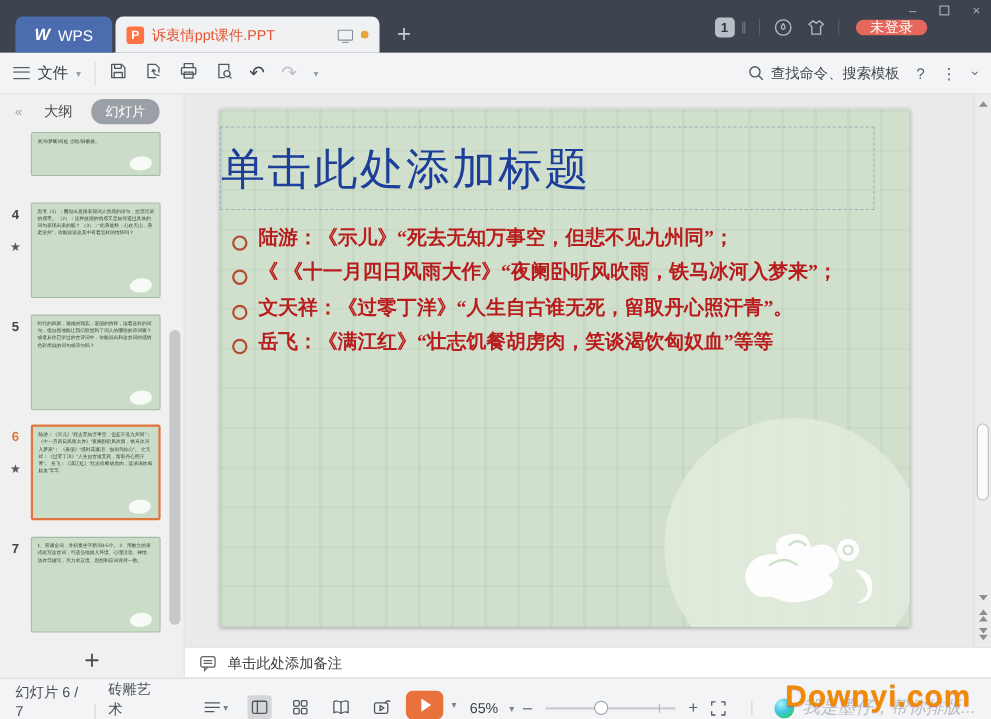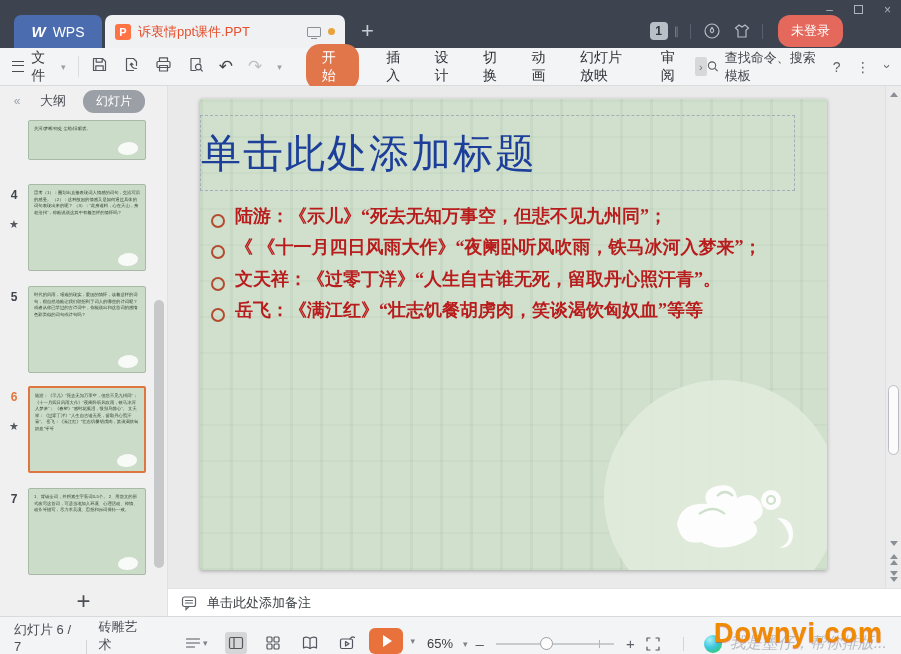--- a/index.html
+++ b/index.html
@@ -24,21 +24,21 @@
   .monitor-icon:after { content:""; position:absolute; left:3px; right:3px; bottom:-3px; height:2px; border-bottom:1.3px solid #8b9099; }
   .mod-dot { width:7px; height:7px; border-radius:50%; background:#e8a33d; flex:none; }
   .new-tab-btn { color:#c7ccd3; font-size:22px; line-height:1; margin:0 0 6px 16px; }
   .titlebar-right { position:absolute; right:58px; top:15px; display:flex; align-items:center; gap:11px; }
   .badge { min-width:18px; height:18px; background:#b9bfc7; border-radius:4px; color:#2f353d; font-size:12px;
            font-weight:bold; display:flex; align-items:center; justify-content:center; padding:0 4px; }
   .badge-bars { color:#7a818b; font-size:11px; margin-left:-5px; }
   .tb-divider { width:1px; height:15px; background:#596070; }
   .tb-icon { width:19px; height:19px; display:flex; align-items:center; justify-content:center; }
   .tb-icon svg { stroke:#b6bcc4; fill:none; stroke-width:1.2; }
-  .login-btn { height:32px; padding:0 13px; background:#e4695c; border-radius:12px; color:#fff; font-size:13px;
+  .login-btn { height:14px; padding:0 13px; background:#e4695c; border-radius:12px; color:#fff; font-size:13px;
                display:flex; align-items:center; margin-left:4px; }
 
   
   .ribbon { position:absolute; top:48px; left:0; right:0; height:38px; background:#f3f4f6;
             border-bottom:1px solid #dadbdd; display:flex; align-items:center; padding:0 12px; }
   .file-menu { display:flex; align-items:center; gap:7px; color:#3c4043; font-size:14px; padding-right:12px; }
   .hamburger { width:15px; height:11px; border-top:1.6px solid #4a4e54; border-bottom:1.6px solid #4a4e54; position:relative; }
   .hamburger:after { content:""; position:absolute; left:0; right:0; top:3.2px; border-top:1.6px solid #4a4e54; }
   .chev { color:#9aa0a6; font-size:9px; }
   .qat { display:flex; align-items:center; gap:15px; padding:0 12px; border-left:1px solid #dcdde0; }
@@ -221,30 +221,20 @@
         <svg width="17" height="17" viewBox="0 0 17 17">
             <path d="M13 7 V2.5 H4 v12 h5"></path>
             <circle cx="11.3" cy="11" r="2.8"></circle>
             <path d="M13.4 13.2 L15.2 15"></path>
           </svg>
       </span>
       <span class="glyph-undo">↶</span>
       <span class="glyph-redo">↷</span>
       <span class="chev">▾</span>
     </div>
-    <div class="ribbon-tabs">
-      <span class="tab-pill">开始</span>
-      <span>插入</span>
-      <span>设计</span>
-      <span>切换</span>
-      <span>动画</span>
-      <span>幻灯片放映</span>
-      <span>审阅</span>
-      <span class="more-tabs">›</span>
-    </div>
     <div class="ribbon-right">
       <div class="search-box">
         <svg width="15" height="15" viewBox="0 0 15 15">
             <circle cx="6.3" cy="6.3" r="4.6"></circle>
             <path d="M9.8 9.8 L13.4 13.4"></path>
           </svg>
         <span>查找命令、搜索模板</span>
       </div>
       <span class="rr-glyph">?</span>
       <span class="rr-glyph">⋮</span>

